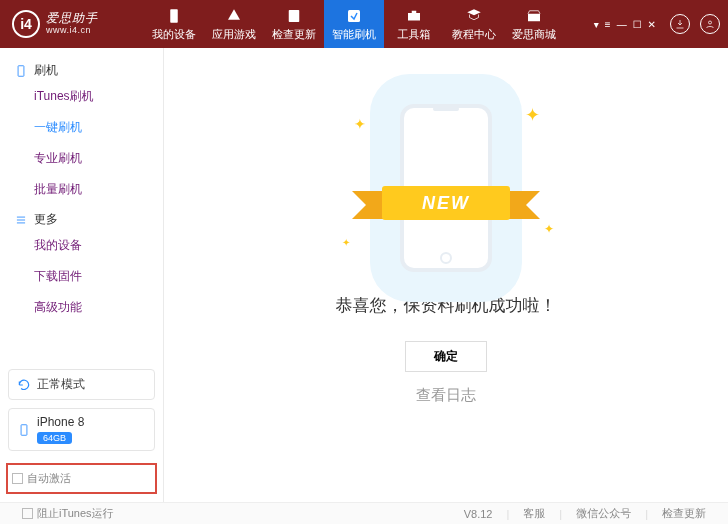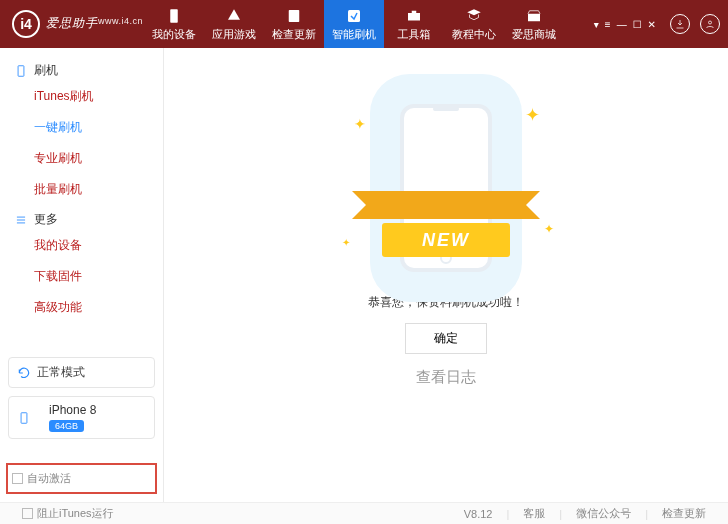--- a/index.html
+++ b/index.html
@@ -1,69 +1,69 @@
 <!DOCTYPE html>
 <html><head>
 <meta charset="utf-8">
 <style>
   * { margin: 0; padding: 0; box-sizing: border-box; font-family: "Microsoft YaHei", Arial, sans-serif; }
   body { width: 728px; height: 524px; background: #fff; font-size: 12px; color: #333; overflow: hidden; }
 
   .top-bar { height: 48px; background: #7f1d1d; display: flex; align-items: center; padding: 0 8px 0 12px; }
   .logo { display: flex; align-items: center; color: #fff; width: 132px; }
   .logo-icon { width: 28px; height: 28px; border: 2px solid #fff; border-radius: 50%; display: flex; align-items: center; justify-content: center; font-weight: bold; font-size: 14px; margin-right: 6px; }
-  .logo-text { display: flex; flex-direction: row; line-height: 1.1; }
+  .logo-text { display: flex; flex-direction: column; line-height: 1.1; }
   .logo-text .brand { font-size: 12px; font-style: italic; letter-spacing: 1px; }
   .logo-text .site  { font-size: 9px;  opacity: .9; letter-spacing: .5px; }
   .nav { display: flex; height: 100%; }
   .nav-item { width: 60px; display: flex; flex-direction: column; align-items: center; justify-content: center; color: #fff; cursor: pointer; font-size: 11px; gap: 2px; }
   .nav-item svg { width: 18px; height: 18px; fill: #fff; }
   .nav-item.active { background: #1d74e0; }
   .top-right { margin-left: auto; display: flex; align-items: center; gap: 10px; color: #fff; }
   .win-btns { display: flex; gap: 6px; font-size: 10px; margin-right:4px; }
   .win-btns span, .circ-btn { cursor: pointer; }
   .circ-btn { width: 20px; height: 20px; border: 1.5px solid #fff; border-radius: 50%; display:flex;align-items:center;justify-content:center; }
   .circ-btn svg { width: 12px; height:12px; stroke:#fff; fill:none; stroke-width:1.5; }
 
   .body { display: flex; height: calc(100% - 48px - 22px); }
   .sidebar { width: 164px; border-right: 1px solid #eaeaea; display:flex; flex-direction:column; }
   .side-scroll { flex:1; padding-top:8px; overflow:hidden; }
   .group { padding: 6px 0 2px 14px; color:#333; font-size:12px; display:flex; align-items:center; gap:6px;}
   .group svg { width:14px;height:14px; stroke:#2b8cff; fill:none; stroke-width:1.5;}
-  .tree-item { padding: 7px 0 7px 34px; color:#b91c1c; cursor:pointer; font-size:12px;}
+  .tree-item { padding: 7px 0 7px 34px; color:#701a75; cursor:pointer; font-size:12px;}
   .tree-item.active { color:#2b8cff; }
 
   .mode-box { margin:8px; border:1px solid #e5e5e5; border-radius:4px; padding:6px 8px; display:flex;align-items:center;gap:6px; color:#444;}
   .mode-box svg{width:14px;height:14px;stroke:#2b8cff;fill:none;stroke-width:2;}
-  .device-box { margin:0 8px 8px; border:1px solid #e5e5e5; border-radius:4px; padding:6px 8px; display:flex;align-items:center;gap:18px;}
+  .device-box { margin:0 8px 8px; border:1px solid #e5e5e5; border-radius:4px; padding:6px 8px; display:flex;align-items:center;gap:6px;}
   .device-box svg{width:14px;height:14px;stroke:#2b8cff;fill:none;stroke-width:1.5;}
   .device-text{display:flex;flex-direction:column;gap:3px;}
   .device-text .name{font-size:12px;color:#333;}
   .badge{background:#2b8cff;color:#fff;font-size:9px;padding:1px 6px;border-radius:3px;width:fit-content;}
 
-  .option-row{border:2px solid #d94b3f; margin:16px 6px 8px; padding:6px 4px; display:flex; gap:10px;}
+  .option-row{border:2px solid #d94b3f; margin:4px 6px 8px; padding:6px 4px; display:flex; gap:10px;}
   .checkbox{display:flex;align-items:center;gap:4px;color:#888;font-size:11px;cursor:pointer;}
   .checkbox .box{width:11px;height:11px;border:1px solid #bbb;}
 
   .main { flex:1; display:flex; flex-direction:column; align-items:center; justify-content:flex-start; padding-top:48px; }
   .illus { width:200px; height:180px; position:relative; margin-bottom:18px;}
   .phone { position:absolute; left:50%; top:8px; transform:translateX(-50%); width:92px; height:168px; background:#fff; border:4px solid #e7edf3; border-radius:14px; box-shadow:0 0 0 30px #e9f6fd, 0 4px 18px rgba(0,0,0,.05);}
   .phone:before{content:"";position:absolute;left:50%;top:-1px;transform:translateX(-50%);width:26px;height:4px;background:#e7edf3;border-radius:3px;}
   .phone .home{position:absolute;left:50%;bottom:4px;transform:translateX(-50%);width:12px;height:12px;border:2px solid #e7edf3;border-radius:50%;}
   .ribbon{position:absolute;left:50%;top:86px;transform:translateX(-50%);width:160px;height:46px;pointer-events:none;}
   .ribbon-back{position:absolute;width:100%;height:28px;top:9px;background:#f2a81a;}
   .ribbon-back:before,.ribbon-back:after{content:"";position:absolute;top:0;width:0;height:0;border:14px solid #f2a81a;}
   .ribbon-back:before{left:-14px;border-left-color:transparent;}
   .ribbon-back:after {right:-14px;border-right-color:transparent;}
-  .ribbon-front{position:absolute;width:128px;height:34px;left:16px;top:4px;background:#ffca1e;display:flex;align-items:center;justify-content:center;color:#fff;font-weight:800;font-size:18px;letter-spacing:2px;border-radius:3px;font-style:italic;margin-top:37px;}
+  .ribbon-front{position:absolute;width:128px;height:34px;left:16px;top:4px;background:#ffca1e;display:flex;align-items:center;justify-content:center;color:#fff;font-weight:800;font-size:18px;letter-spacing:2px;border-radius:3px;font-style:italic;}
   .star{position:absolute;color:#ffca1e;}
   .s1{left:8px;top:20px;font-size:14px;} .s2{right:6px;top:8px;font-size:18px;}
   .s3{left:-4px;bottom:28px;font-size:10px;} .s4{right:-8px;bottom:40px;font-size:12px;}
-  .result-title{font-size:12px;color:#333;margin-bottom:12px;}
-  .ok-btn{border:1px solid #ddd;background:#fff;padding:6px 28px;font-size:12px;cursor:pointer;margin-bottom:14px;}
+  .result-title{font-size:17px;color:#333;margin-bottom:24px;}
+  .ok-btn{border:1px solid #ddd;background:#fff;padding:6px 28px;font-size:12px;cursor:pointer;margin-bottom:14px;font-weight:bold;}
   .log-link{color:#999;font-size:15px;cursor:pointer;}
 
   .footer{height:22px;background:#fafafa;border-top:1px solid #eee;display:flex;align-items:center;padding:0 22px;font-size:11px;color:#888;}
   .footer .checkbox{color:#888;}
   .footer .right{margin-left:auto;display:flex;gap:14px;align-items:center;}
   .footer .sep{color:#ddd;}
 </style>
 </head>
 <body>
 

